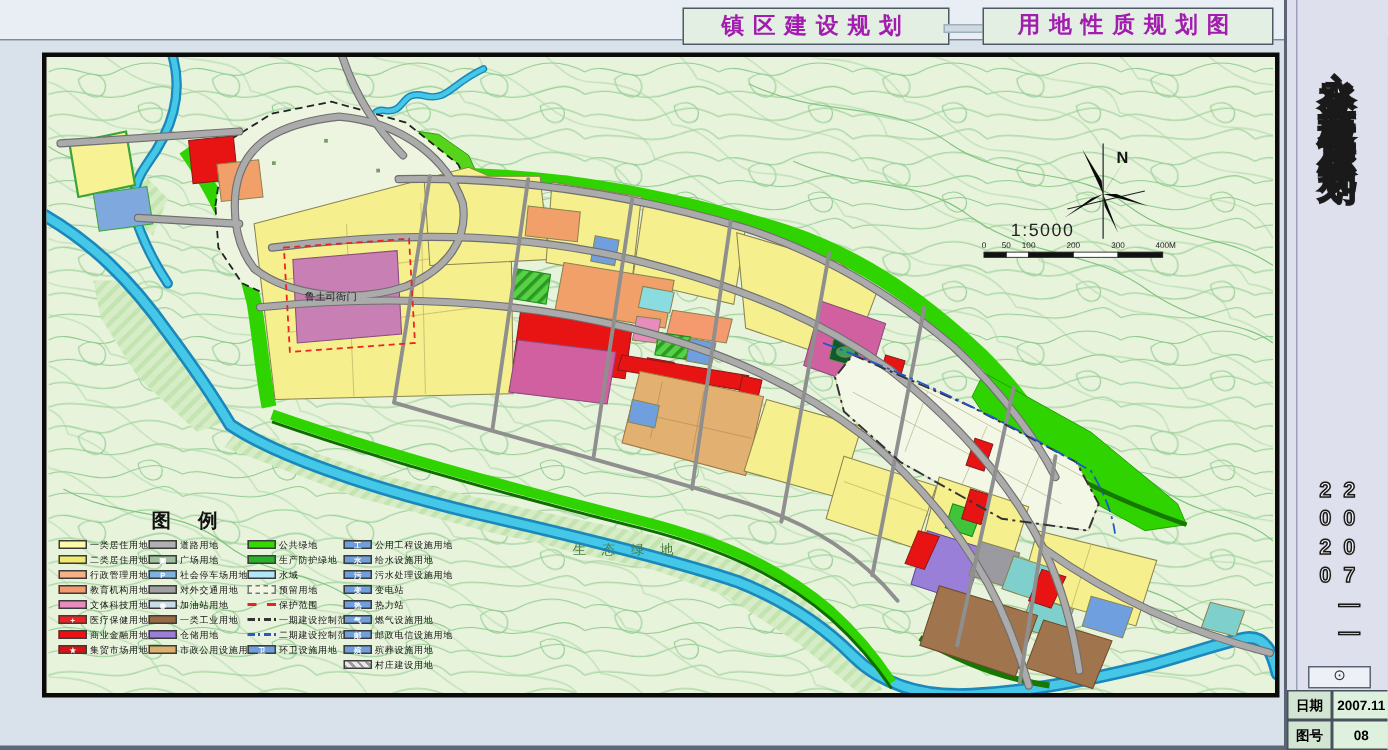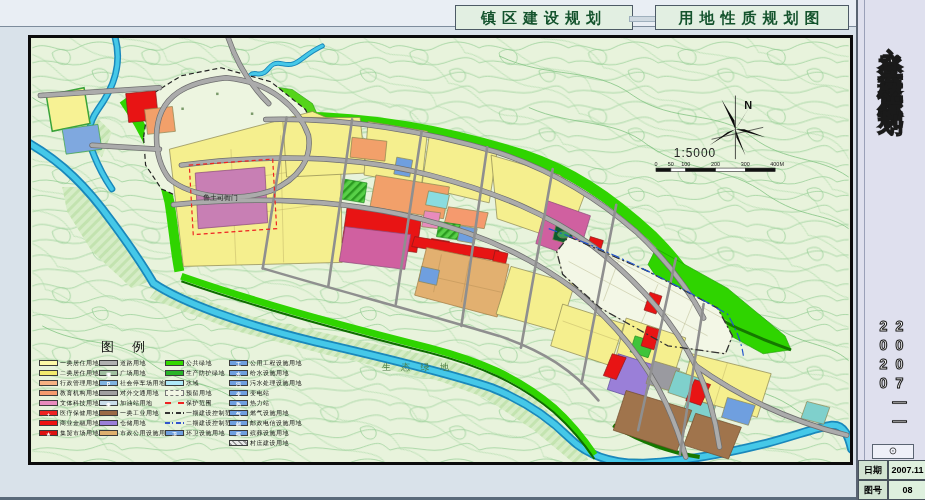--- a/index.html
+++ b/index.html
@@ -1,29 +1,29 @@
 <!DOCTYPE html>
 <html><head>
 <meta charset="utf-8">
 <style>
   html,body{margin:0;padding:0;}
   body{font-family:"Liberation Sans",sans-serif;background:#c9d2dc;}
   .page{position:relative;width:925px;height:500px;background:#d9e2ea;overflow:hidden;}
   .topstrip{position:absolute;left:0;top:0;width:100%;height:26px;background:#e9eef4;border-bottom:1px solid #7d8c9c;}
   .botline{position:absolute;left:0;top:497px;width:100%;height:3px;background:#5a6a7a;}
   .hdr-box{position:absolute;top:5px;height:23px;line-height:23px;text-align:center;background:#e2efe2;
-    border:1px solid #4d5a66;font-weight:bold;font-size:15px;letter-spacing:6px;color:#14532d;}
+    border:1px solid #4d5a66;font-weight:bold;font-size:15px;letter-spacing:6px;color:#a21caf;}
   .hdr-connector{position:absolute;top:16px;left:629px;width:27px;height:4px;background:#cfd9e1;border:1px solid #9fb0bd;}
   
   .map-frame{position:absolute;left:28px;top:35px;width:819px;height:424px;border:3px solid #0b0b0b;background:#e6f1d8;overflow:hidden;}
   .map-frame svg{position:absolute;left:0;top:0;}
   svg text{font-family:"Liberation Sans",sans-serif;}
   
   .legend{position:absolute;left:8px;top:300px;width:300px;}
-  .lg-title{position:absolute;left:62px;top:0;font-size:13px;font-weight:normal;letter-spacing:18px;color:#111;white-space:nowrap;}
+  .lg-title{position:absolute;left:62px;top:0;font-size:13px;font-weight:bold;letter-spacing:18px;color:#111;white-space:nowrap;}
   .lg-cols{position:absolute;left:0;top:20px;display:flex;}
   .lg-col{display:flex;flex-direction:column;}
   .lg-col1{width:60px;} .lg-col2{width:66px;} .lg-col3{width:64px;} .lg-col4{width:100px;}
   .lg-row{display:flex;align-items:center;height:10px;}
   .sw{position:relative;width:19px;height:6.5px;margin-right:2px;border:0.5px solid #3c3c3c;flex:none;box-sizing:border-box;}
   .sw .glyph{position:absolute;left:0;top:0;width:100%;height:6px;line-height:6px;text-align:center;font-size:5px;color:#fff;font-weight:bold;}
   .sw.swline{border:none;background:transparent!important;}
   .sw.swline i{display:block;height:0;margin-top:2.6px;}
   .sw.swline.dashed i{border-top:2px dashed var(--c);}
   .sw.swline.dashdot i{height:2px;background-image:repeating-linear-gradient(90deg,var(--c) 0 5px,transparent 5px 7px,var(--c) 7px 8.5px,transparent 8.5px 11px);}
@@ -50,21 +50,21 @@
 </style>
 </head>
 <body>
 
 <div class="page">
   <div class="topstrip"></div>
   <div class="botline"></div>
 
   <div class="hdr-box" style="left:455px;width:176px;">镇区建设规划</div>
   <div class="hdr-connector"></div>
-  <div class="hdr-box" style="left:655px;width:192px;">用地性质规划图</div>
+  <div class="hdr-box" style="left:655px;width:192px;font-family:Liberation Serif, serif;">用地性质规划图</div>
 
   <div class="map-frame">
     <svg width="819" height="424" viewBox="0 0 822 427">
       <defs>
         <pattern id="topo" width="90" height="60" patternUnits="userSpaceOnUse">
           <g fill="none" stroke="#8fcb8f" stroke-width="0.7">
             <path d="M0,10 C15,2 30,18 45,10 S75,2 90,10"></path>
             <path d="M0,25 C20,18 35,32 55,25 S80,18 90,25"></path>
             <path d="M0,40 C15,34 30,48 50,40 S75,33 90,40"></path>
             <path d="M0,55 C20,48 40,60 60,53 S80,47 90,55"></path>

